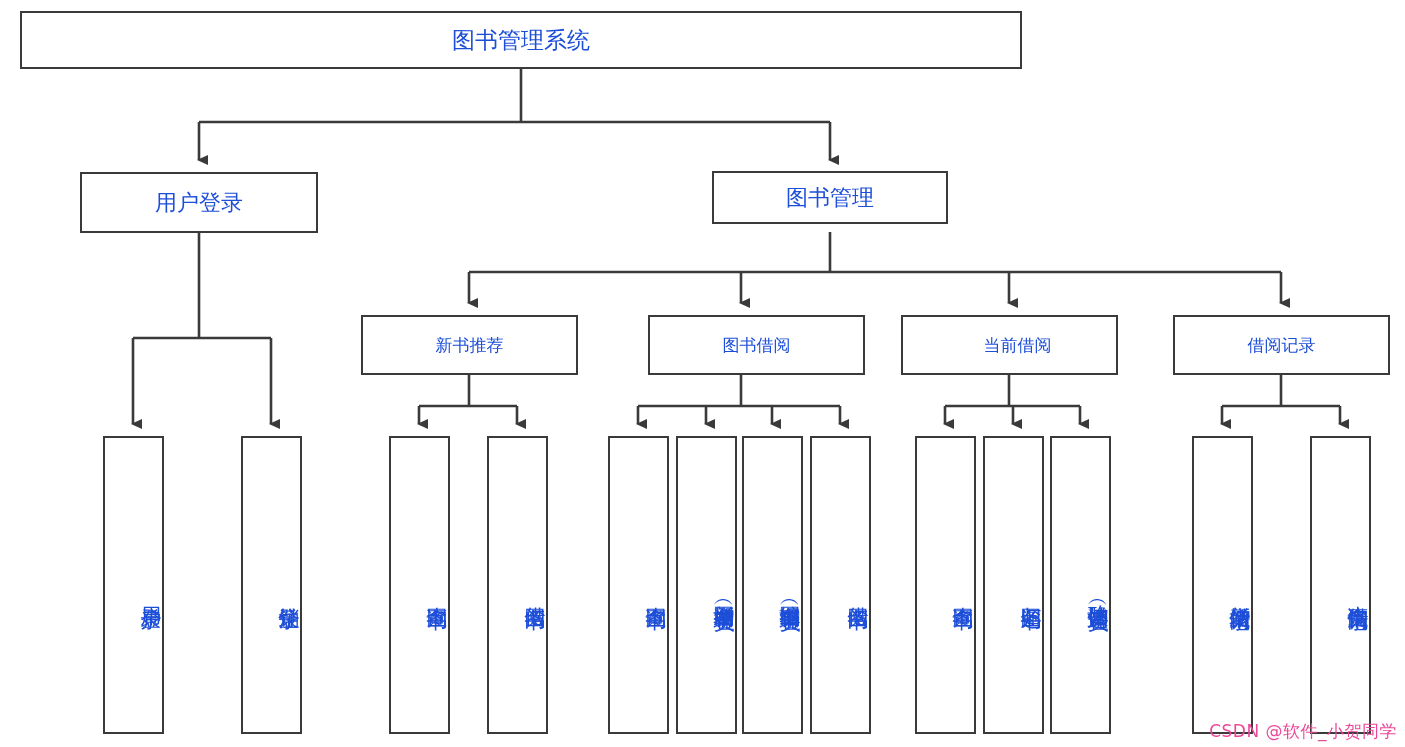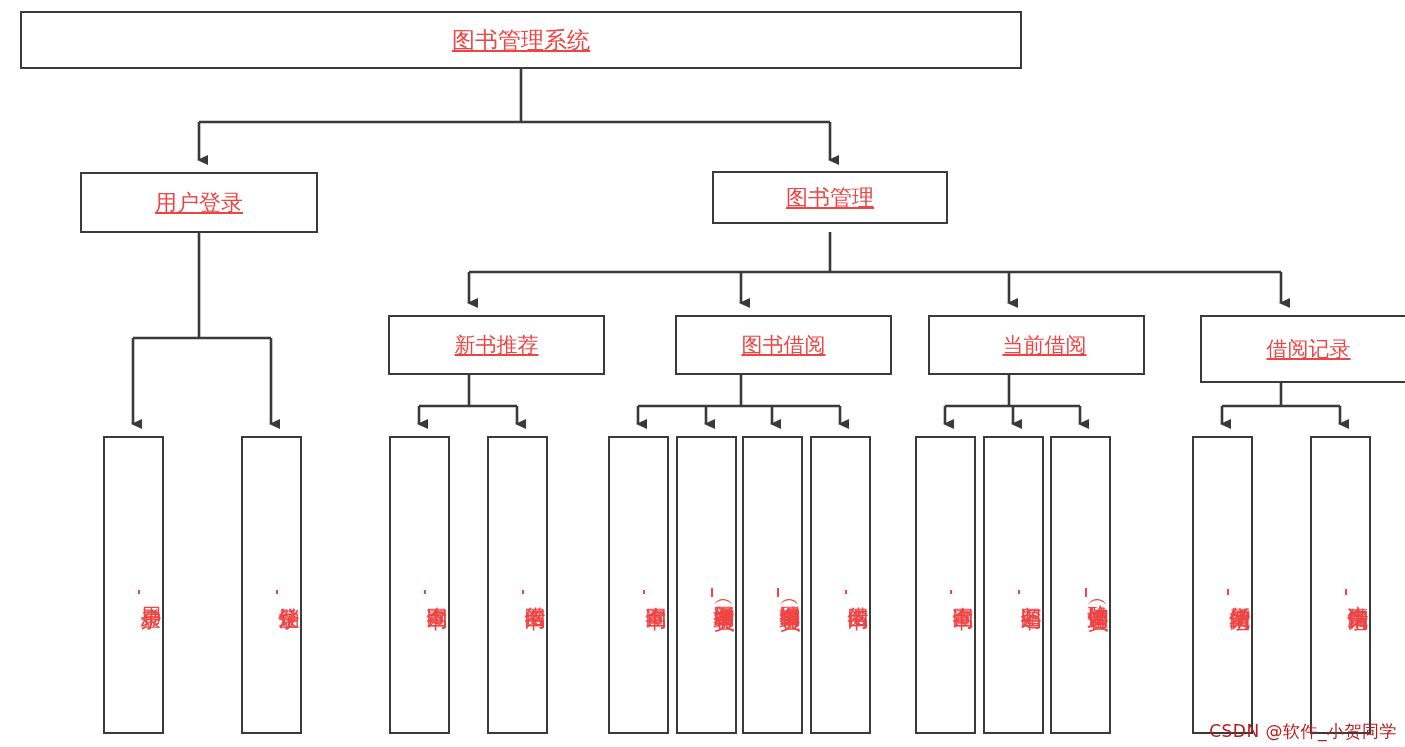--- a/index.html
+++ b/index.html
@@ -26,32 +26,30 @@
     pointer-events: none;
   }
   .node {
     position: absolute;
     box-sizing: border-box;
     background: #ffffff;
     border: 2px solid #3a3a3a;
     display: flex;
     align-items: center;
     justify-content: center;
-    color: #ef4444;
-    text-decoration: underline;
+    color: #1d4ed8;
   }
   .node.root {
     font-size: 23px;
   }
   .node.level2 {
     font-size: 22px;
   }
   .node.level3 {
-    font-size: 21px;
-    margin-left: 27px;
+    font-size: 17px;
   }
   .node.leaf {
     font-size: 21px;
     writing-mode: vertical-rl;
     text-orientation: upright;
     align-items: flex-start;
     justify-content: center;
     padding-top: 14px;
     line-height: 1.12;
     letter-spacing: 1px;
@@ -59,21 +57,21 @@
   .node.leaf > span {
     writing-mode: vertical-rl;
     text-orientation: upright;
     display: block;
   }
   .watermark {
     position: absolute;
     right: 8px;
     bottom: 4px;
     font-size: 17px;
-    color: #b91c1c;
+    color: #ec4899;
     letter-spacing: 0.5px;
     white-space: nowrap;
   }
 </style>
 </head>
 <body>
 
 <div id="canvas">
 
   <svg class="wires" viewBox="0 0 1405 747">
@@ -139,21 +137,21 @@
 
   <div class="node level3" style="left:361px; top:315px; width:217px; height:60px;">
     <span>新书推荐</span>
   </div>
   <div class="node level3" style="left:648px; top:315px; width:217px; height:60px;">
     <span>图书借阅</span>
   </div>
   <div class="node level3" style="left:901px; top:315px; width:217px; height:60px;padding-left:16px;">
     <span>当前借阅</span>
   </div>
-  <div class="node level3" style="left:1173px; top:315px; width:217px; height:68px;">
+  <div class="node level3" style="left:1173px; top:315px; width:217px; height:60px;">
     <span>借阅记录</span>
   </div>
 
   <div class="node leaf" style="left:103px; top:436px; width:61px; height:298px;">
     <span>用户登录</span>
   </div>
   <div class="node leaf" style="left:241px; top:436px; width:61px; height:298px;">
     <span>注销登录</span>
   </div>
 

